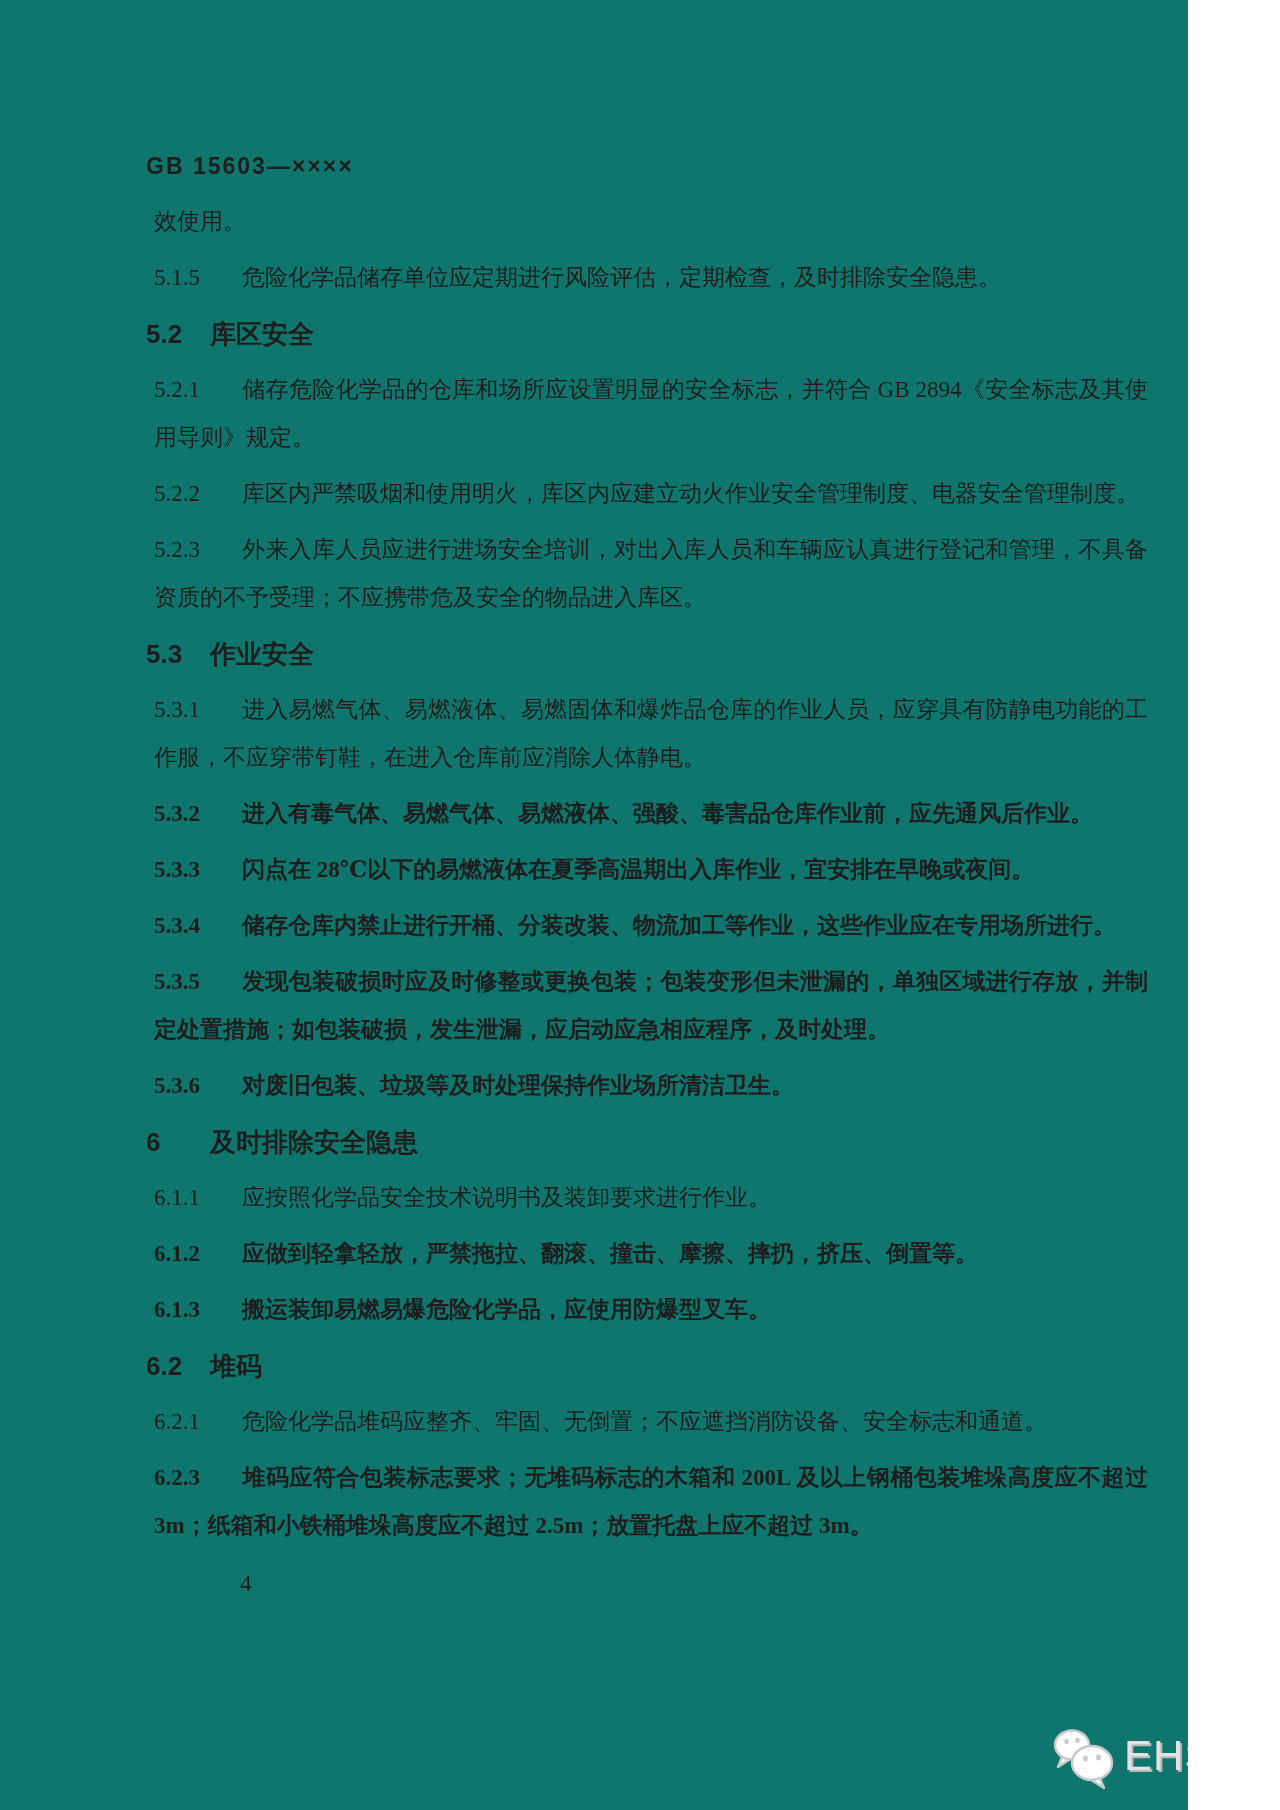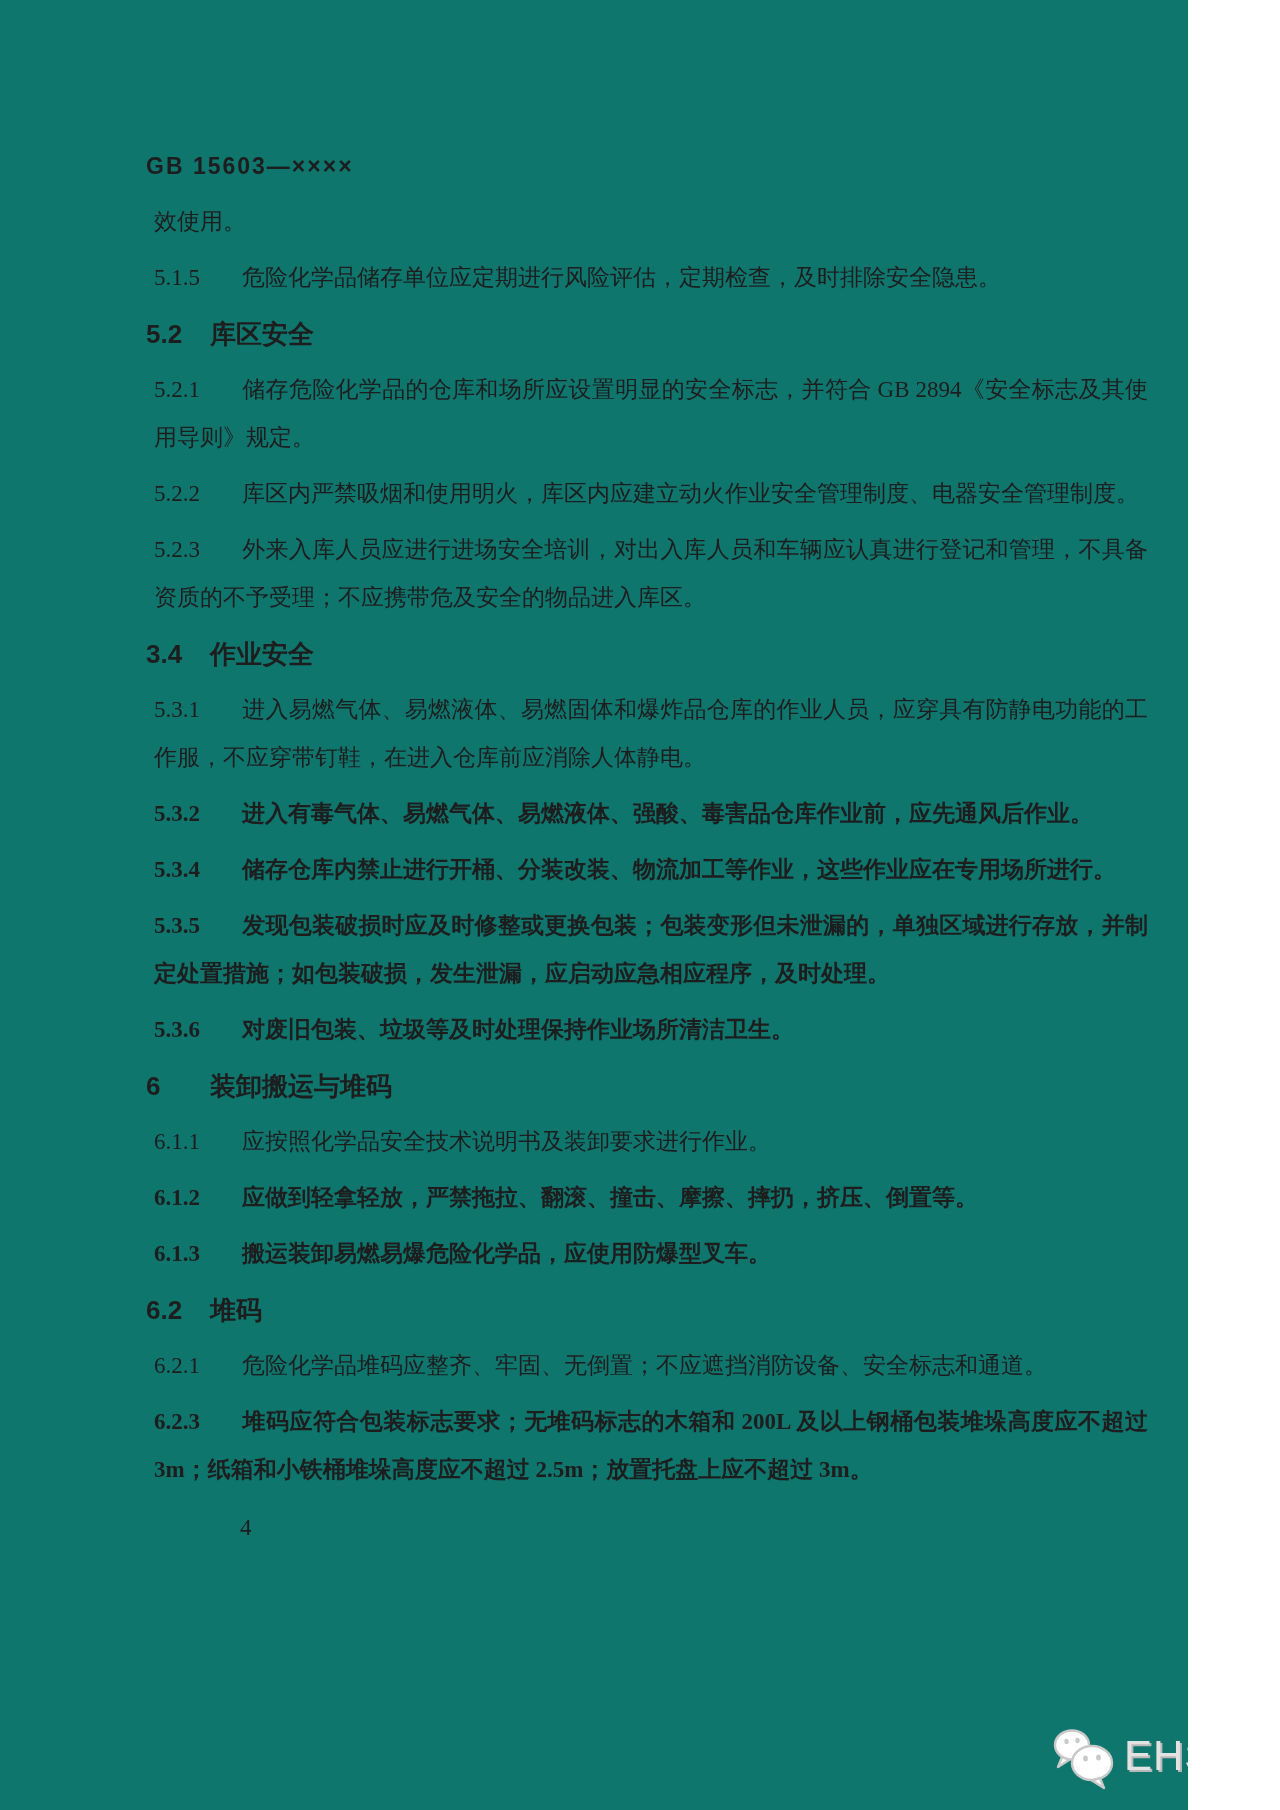--- a/index.html
+++ b/index.html
@@ -91,34 +91,35 @@
     <p class="clause mt-xs"><span class="num">5.1.5</span><span>危险化学品储存单位应定期进行风险评估，定期检查，及时排除安全隐患。</span></p>
 
     <h2 class="sect mt-h"><span class="hnum">5.2</span><span>库区安全</span></h2>
 
     <p class="clause mt-sm"><span class="num">5.2.1</span><span>储存危险化学品的仓库和场所应设置明显的安全标志，并符合 GB 2894《安全标志及其使用导则》规定。</span></p>
 
     <p class="clause mt-p"><span class="num">5.2.2</span><span>库区内严禁吸烟和使用明火，库区内应建立动火作业安全管理制度、电器安全管理制度。</span></p>
 
     <p class="clause mt-xs"><span class="num">5.2.3</span><span>外来入库人员应进行进场安全培训，对出入库人员和车辆应认真进行登记和管理，不具备资质的不予受理；不应携带危及安全的物品进入库区。</span></p>
 
-    <h2 class="sect mt-h"><span class="hnum">3.4</span><span>作业安全</span></h2>
+    <h2 class="sect mt-h"><span class="hnum">5.3</span><span>作业安全</span></h2>
 
     <p class="clause mt-hb"><span class="num">5.3.1</span><span>进入易燃气体、易燃液体、易燃固体和爆炸品仓库的作业人员，应穿具有防静电功能的工作服，不应穿带钉鞋，在进入仓库前应消除人体静电。</span></p>
 
     <p class="clause mt-0"><span class="num">5.3.2</span><span>进入有毒气体、易燃气体、易燃液体、强酸、毒害品仓库作业前，应先通风后作业。</span></p>
 
+    <p class="clause mt-0"><span class="num">5.3.3</span><span>闪点在 28℃以下的易燃液体在夏季高温期出入库作业，宜安排在早晚或夜间。</span></p>
 
     <p class="clause mt-0"><span class="num">5.3.4</span><span>储存仓库内禁止进行开桶、分装改装、物流加工等作业，这些作业应在专用场所进行。</span></p>
 
     <p class="clause mt-0"><span class="num">5.3.5</span><span>发现包装破损时应及时修整或更换包装；包装变形但未泄漏的，单独区域进行存放，并制定处置措施；如包装破损，发生泄漏，应启动应急相应程序，及时处理。</span></p>
 
     <p class="clause mt-0"><span class="num">5.3.6</span><span>对废旧包装、垃圾等及时处理保持作业场所清洁卫生。</span></p>
 
-    <h1 class="chap mt-big"><span class="hnum">6</span><span>装卸搬运与堆码</span></h1>
+    <h1 class="chap mt-big"><span class="hnum">6</span><span>及时排除安全隐患</span></h1>
 
 
     <p class="clause mt-h"><span class="num">6.1.1</span><span>应按照化学品安全技术说明书及装卸要求进行作业。</span></p>
 
     <p class="clause mt-0"><span class="num">6.1.2</span><span>应做到轻拿轻放，严禁拖拉、翻滚、撞击、摩擦、摔扔，挤压、倒置等。</span></p>
 
     <p class="clause mt-0"><span class="num">6.1.3</span><span>搬运装卸易燃易爆危险化学品，应使用防爆型叉车。</span></p>
 
     <h2 class="sect mt-h"><span class="hnum">6.2</span><span>堆码</span></h2>
 

